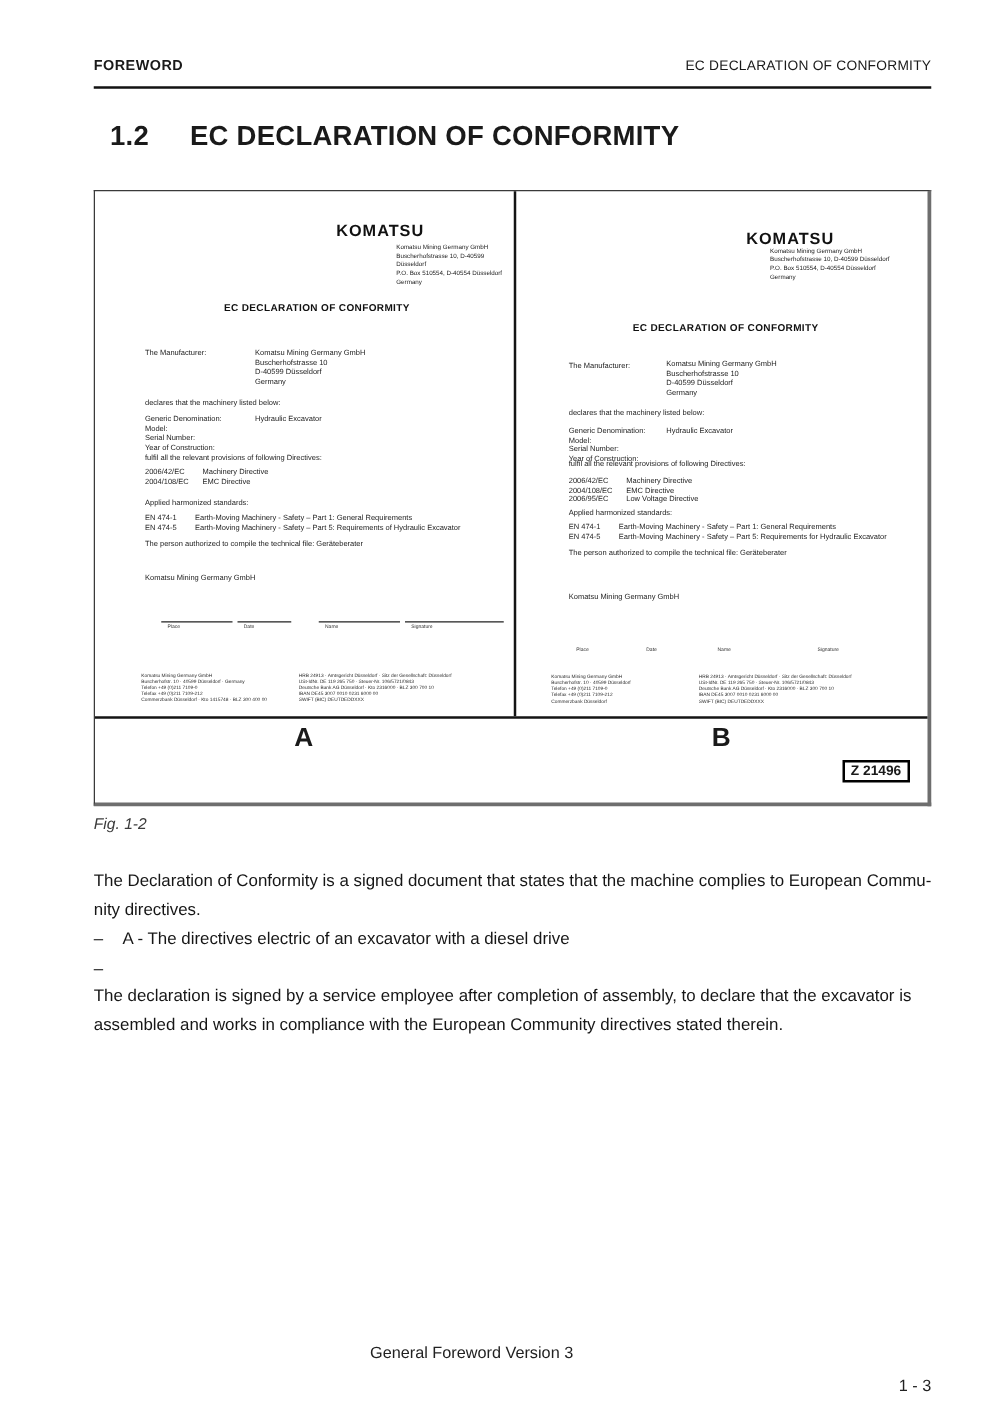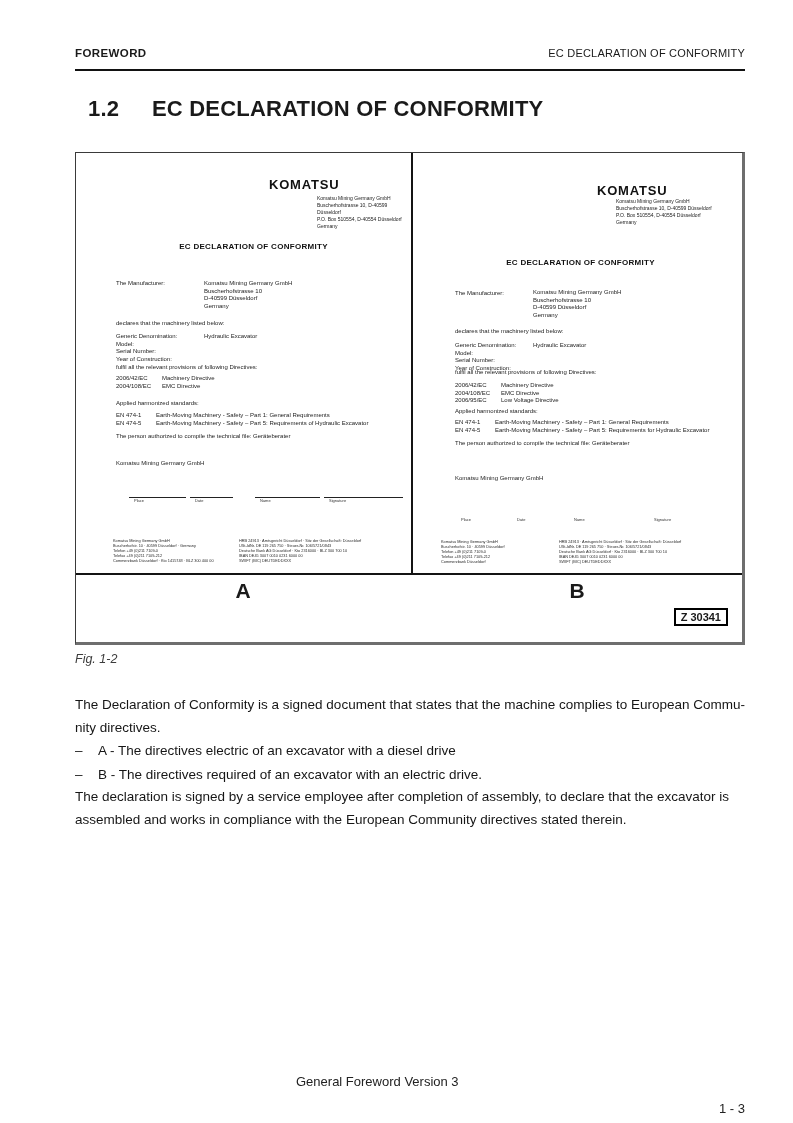--- a/index.html
+++ b/index.html
@@ -237,36 +237,35 @@
           <div>USt-IdNr. DE 119 265 750 · Steuer-Nr. 106/5721/0843</div>
           <div>Deutsche Bank AG Düsseldorf · Kto 2316000 · BLZ 300 700 10</div>
           <div>IBAN DE45 3007 0010 0231 6000 00</div>
           <div>SWIFT (BIC) DEUTDEDDXXX</div>
         </div>
       </div>
     </div>
 
     <div class="abs ab-label" style="left:0;width:335px;">A</div>
     <div class="abs ab-label" style="left:337px;width:329px;">B</div>
-    <div class="abs zbox">Z 30341</div>
+    <div class="abs zbox">Z 21496</div>
   </div>
 
   <div class="abs fig-caption">Fig. 1-2</div>
 
   <div class="abs para p1">The Declaration of Conformity is a signed document that states that the machine complies to European Commu-
 nity directives.</div>
 
   <div class="abs bullets">
     <div class="bullet">
       <span class="dash">–</span>
       <span>A - The directives electric of an excavator with a diesel drive</span>
     </div>
     <div class="bullet">
       <span class="dash">–</span>
-      <span>B - The directives required of an excavator with an electric drive.</span>
     </div>
   </div>
 
   <div class="abs para p2">The declaration is signed by a service employee after completion of assembly, to declare that the excavator is
 assembled and works in compliance with the European Community directives stated therein.</div>
 
   <div class="abs ftr-center">General Foreword Version 3</div>
   <div class="abs ftr-right">1 - 3</div>
 </div>
 

